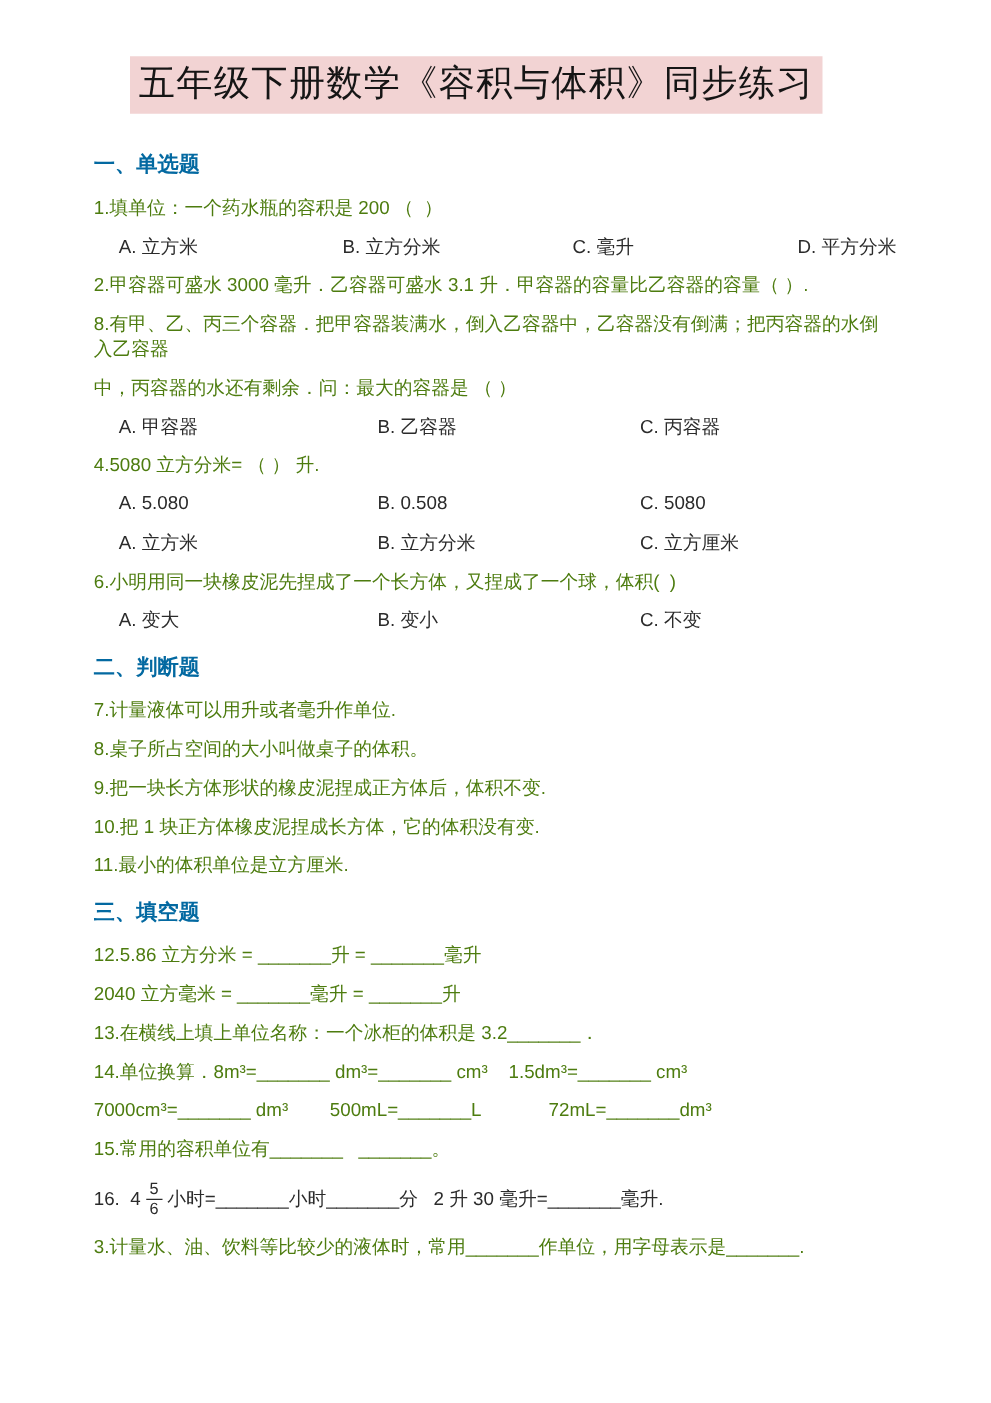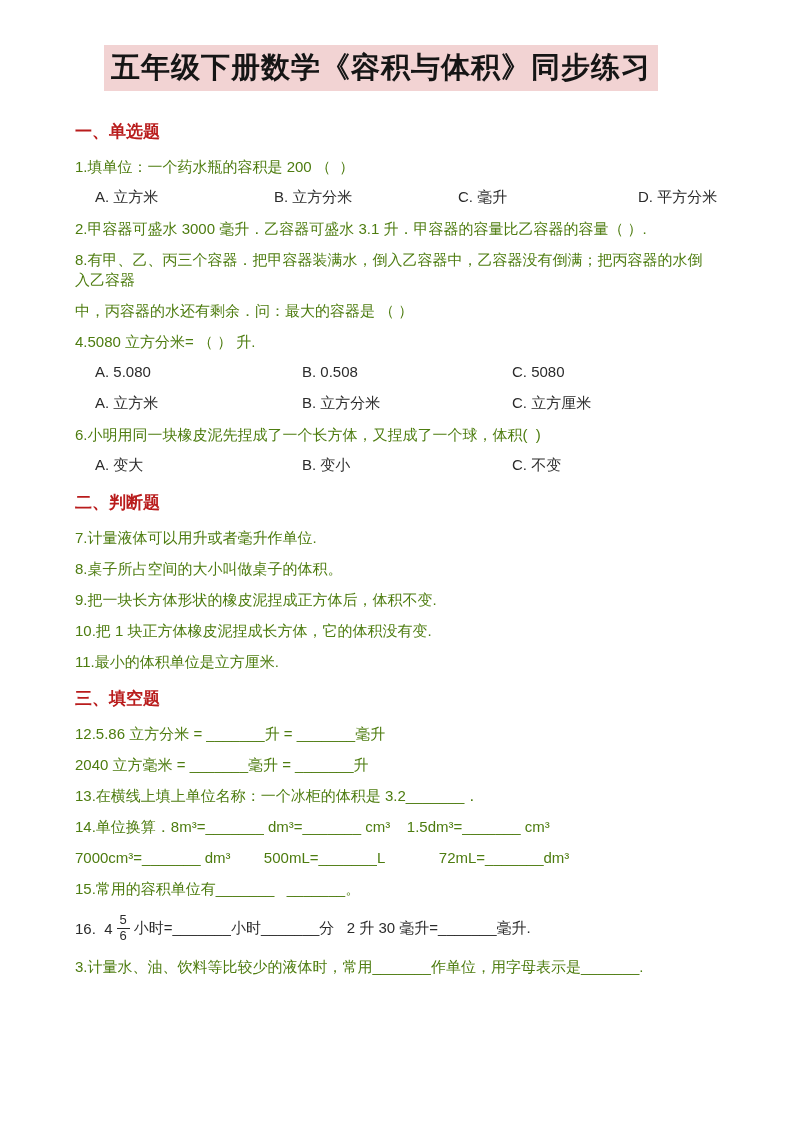--- a/index.html
+++ b/index.html
@@ -3,26 +3,26 @@
 <meta charset="utf-8">
 <style>
   * { margin:0; padding:0; box-sizing:border-box; }
   html,body { width:793px; height:1122px; background:#ffffff; overflow:hidden; }
   body { font-family:"Liberation Sans","DejaVu Sans",sans-serif; color:#2b2b2b; }
   .page { width:793px; height:1122px; padding:45px 78px 0 75px; background:#ffffff; }
 
   .title-wrap { margin-left:29px; margin-bottom:30px; }
   .doc-title {
     display:inline-block;
-    font-size:29px; font-weight:700; letter-spacing:1px; color:#151515;
+    font-size:29px; font-weight:400; letter-spacing:1px; color:#151515;
     padding:5px 7px 6px 7px; line-height:1.2;
   }
 
   .sec {
-    font-size:17px; font-weight:bold; color:#b91c1c;
+    font-size:17px; font-weight:bold; color:#0369a1;
     line-height:22px; margin:16px 0 14px 0;
   }
 
   .line {
     font-size:15px; line-height:20px; margin-bottom:11px;
     white-space:pre-wrap; color:#4d7c0f;
   }
 
   .opts { position:relative; height:20px; margin-bottom:11px; font-size:15px;margin-left:12px; }
   .opts span { position:absolute; top:0; white-space:pre; }
@@ -59,20 +59,25 @@
     <span class="o0">A. 立方米</span>
     <span class="o1">B. 立方分米</span>
     <span class="o2">C. 毫升</span>
     <span class="o3">D. 平方分米</span>
   </div>
 
   <div class="line">2.甲容器可盛水 3000 毫升．乙容器可盛水 3.1 升．甲容器的容量比乙容器的容量（ ）.</div>
 
   <div class="line">8.有甲、乙、丙三个容器．把甲容器装满水，倒入乙容器中，乙容器没有倒满；把丙容器的水倒入乙容器</div>
   <div class="line">中，丙容器的水还有剩余．问：最大的容器是 （ ）</div>
+  <div class="opts opts3">
+    <span class="o0">A. 甲容器</span>
+    <span class="o1">B. 乙容器</span>
+    <span class="o2">C. 丙容器</span>
+  </div>
 
   <div class="line">4.5080 立方分米= （ ） 升.</div>
   <div class="opts opts3">
     <span class="o0">A. 5.080</span>
     <span class="o1">B. 0.508</span>
     <span class="o2">C. 5080</span>
   </div>
 
   <div class="opts opts3">
     <span class="o0">A. 立方米</span>

